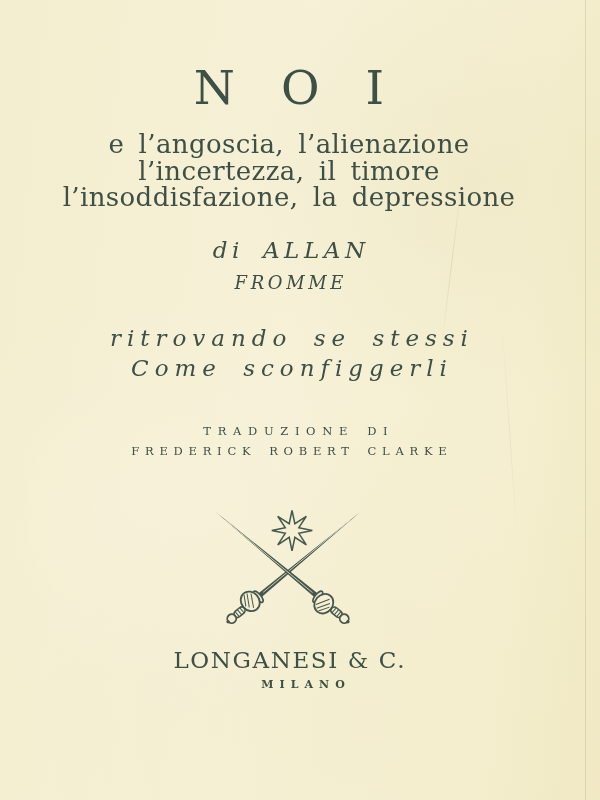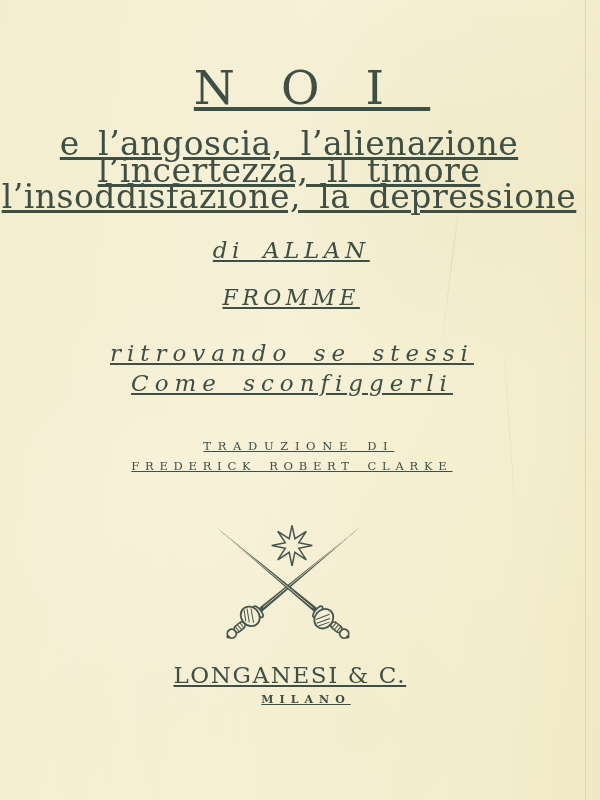--- a/index.html
+++ b/index.html
@@ -11,44 +11,43 @@
     padding-right: 22px; 
     overflow: hidden;
     text-align: center;
     color: #3e4f45;
     font-family: "DejaVu Serif", "Liberation Serif", serif;
     background:
       radial-gradient(circle at 78% 22%, rgba(214,203,152,0.14), transparent 30%),
       radial-gradient(circle at 24% 64%, rgba(255,255,252,0.10), transparent 34%),
       radial-gradient(circle at 60% 90%, rgba(230,220,170,0.12), transparent 40%),
       linear-gradient(96deg, #f4eed0 0%, #f6f1d7 48%, #f5efd0 82%, #f1e9c4 100%);
-    text-decoration: underline;
   }
   .crease {
     position: absolute;
     background: linear-gradient(180deg, transparent, rgba(160,150,100,0.22), transparent);
     width: 1px;
   }
   .crease.c1 { right: 148px; top: 180px; height: 170px; transform: rotate(7deg); }
   .crease.c2 { right: 90px;  top: 320px; height: 220px; transform: rotate(-4deg); opacity: .6; }
   .page-edge {
     position: absolute; top: 0; right: 14px; width: 1px; height: 800px;
     background: rgba(176,166,112,0.30);
   }
 
   .title { margin-top: 64px; font-size: 47px; line-height: 1; font-weight: 400; }
   .title .sp { letter-spacing: .98em; margin-right: -.98em; }
 
-  .subtitle { margin-top: 20px; font-size: 33px; line-height: 26.5px; }
+  .subtitle { margin-top: 20px; font-size: 26px; line-height: 26.5px; }
   .subtitle .sp { letter-spacing: .015em; word-spacing: .22em; }
 
   .byline { margin-top: 27px; font-size: 23px; font-style: italic; line-height: 24px; }
   .byline .sp { letter-spacing: .2em; margin-right: -.2em; word-spacing: .3em; }
 
-  .surname { margin-top: 22px; font-size: 22px; font-style: italic; line-height: 28px; }
+  .surname { margin-top: 7px; font-size: 18px; font-style: italic; line-height: 28px; }
   .surname .sp { letter-spacing: .2em; margin-right: -.2em; }
 
   .tagline { margin-top: 26px; font-size: 23px; font-style: italic; line-height: 30px; }
   .tagline .sp { letter-spacing: .26em; margin-right: -.26em; word-spacing: .35em; }
 
   .trans-label { margin-top: 38px; font-size: 11.5px; line-height: 20px; font-weight: 500; padding-left: 13px; }
   .trans-label .sp { letter-spacing: .58em; margin-right: -.58em; word-spacing: .25em; }
   .trans-name { font-size: 11.5px; line-height: 20px; font-weight: 500; }
   .trans-name .sp { letter-spacing: .5em; margin-right: -.5em; word-spacing: .3em; }
 

